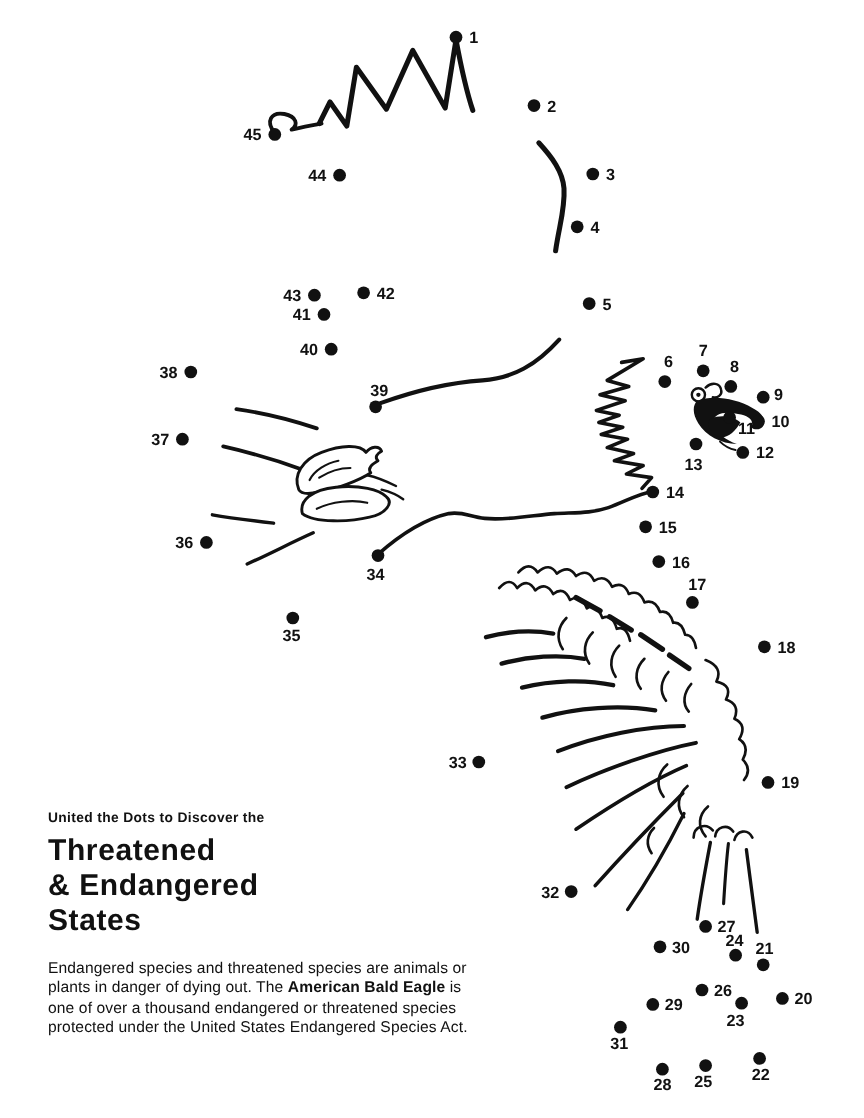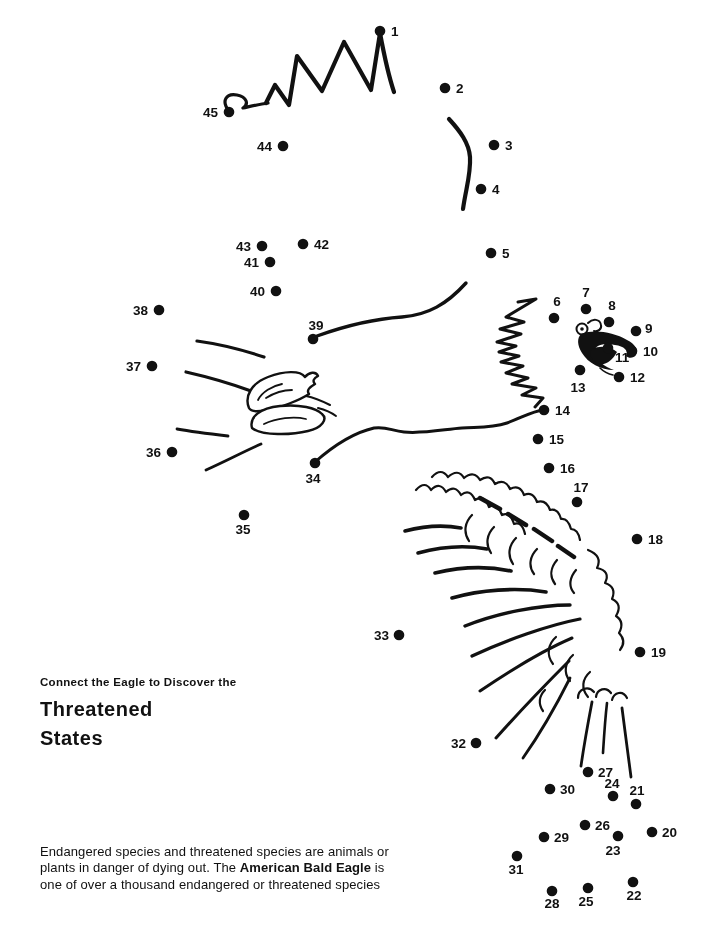--- a/index.html
+++ b/index.html
@@ -19,24 +19,24 @@
   .outline{fill:#fff;stroke:#111;stroke-linejoin:round;}
   text.dotlabel{
     font-family:"Liberation Sans",sans-serif;
     font-weight:bold;font-size:13.5px;fill:#111;
   }
   .textblock{position:absolute;left:40px;top:676px;}
   .kicker{
     font-size:11.5px;font-weight:bold;letter-spacing:.3px;
     margin-bottom:7px;white-space:nowrap;
   }
-  .title{font-size:20px;font-weight:bold;line-height:29px;letter-spacing:.5px;}
+  .title{font-size:25px;font-weight:bold;line-height:29px;letter-spacing:.5px;}
   .title div{white-space:nowrap;}
   .para{
-    position:absolute;left:40px;top:844px;
+    position:absolute;left:40px;top:799px;
     font-size:13px;line-height:16.3px;letter-spacing:.1px;
   }
   .para .pline{white-space:nowrap;}
   .para b{}
 </style>
 </head>
 <body>
 
 <div class="page">
 
@@ -277,26 +277,28 @@
           <text x="272" y="151" text-anchor="end" class="dotlabel">44</text>
         </g>
         <g>
           <circle cx="229" cy="112" r="5.3" fill="#111111"></circle>
           <text x="218" y="117" text-anchor="end" class="dotlabel">45</text>
         </g>
       </g>
   </svg>
 
   <div class="textblock">
-    <div class="kicker">Connect the Eagle to Discover the</div>
+    <div class="kicker">United the Dots to Discover the</div>
     <div class="title">
       <div>Threatened</div>
+      <div>&amp; Endangered</div>
       <div>States</div>
     </div>
   </div>
 
   <div class="para" id="paragraph">
       <div class="pline">Endangered species and threatened species are animals or</div>
       <div class="pline"><span>plants in danger of dying out. The </span><b>American Bald Eagle</b><span> is</span></div>
       <div class="pline">one of over a thousand endangered or threatened species</div>
+      <div class="pline">protected under the United States Endangered Species Act.</div>
     </div>
 
 </div>
 
 </body></html>

